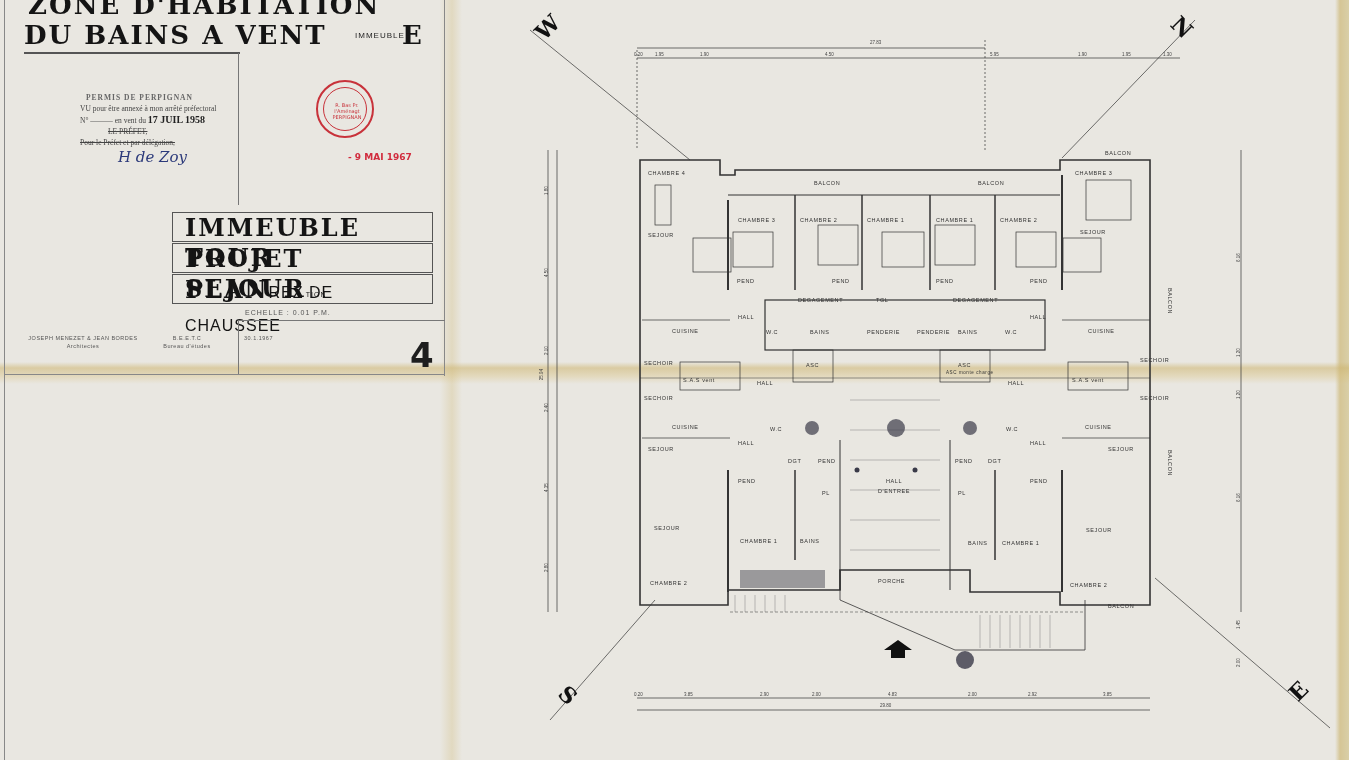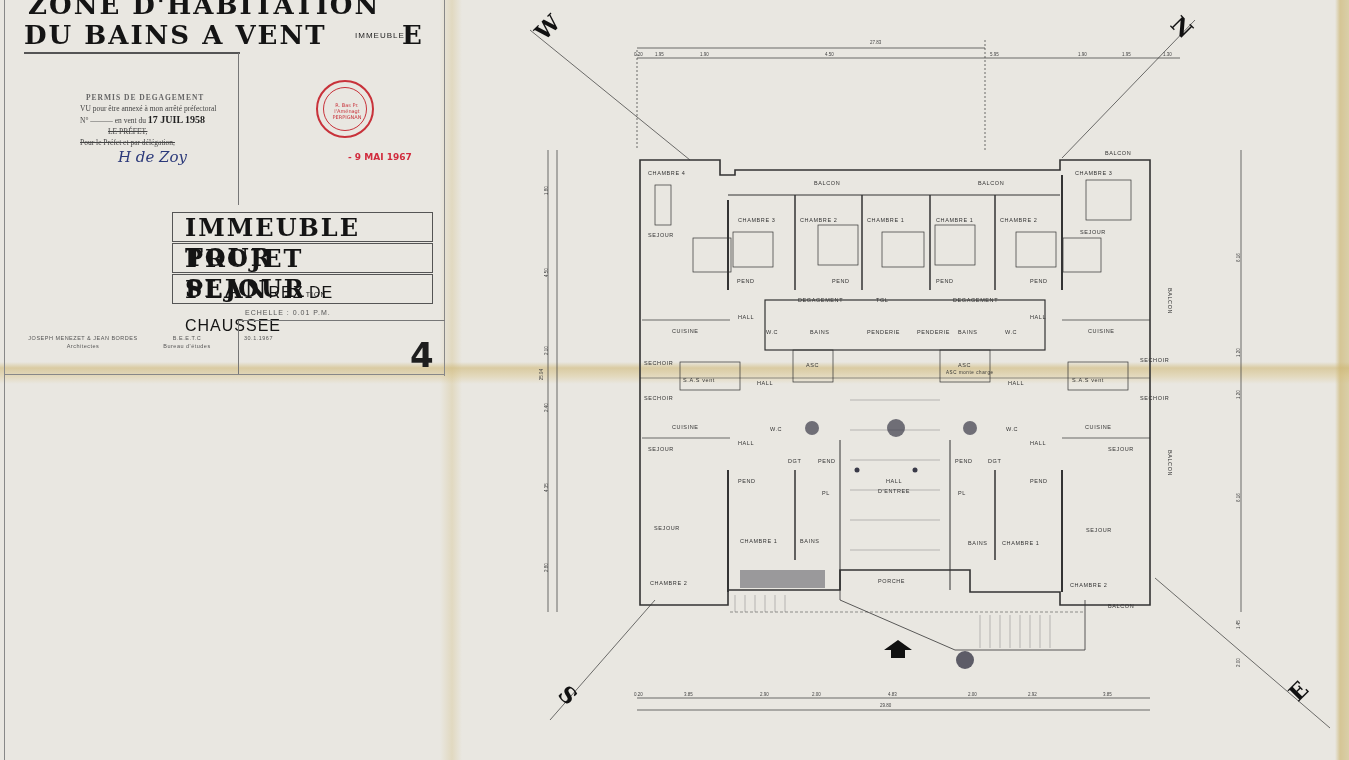--- a/index.html
+++ b/index.html
@@ -48,21 +48,21 @@
   <div class="abs stencil title2">DU BAINS A VENT</div>
   <div class="abs tranche">IMMEUBLE</div>
   <div class="abs stencil trancheE">E</div>
   <div class="abs rule" style="left:24px;top:52px;width:216px;height:2px;"></div>
   <div class="abs rule" style="left:238px;top:53px;width:1px;height:152px;background:#777;"></div>
   <div class="abs rule" style="left:444px;top:0;width:1px;height:376px;background:#888;"></div>
   <div class="abs rule" style="left:4px;top:0;width:1px;height:760px;background:#888;"></div>
   <div class="abs rule" style="left:4px;top:374px;width:441px;height:1px;background:#888;"></div>
 
   <div class="abs permit">
-    <div style="padding-left:6px;font-weight:bold;letter-spacing:1px;color:#666;">PERMIS DE DEGAGEMENT</div>
+    <div style="padding-left:6px;font-weight:bold;letter-spacing:1px;color:#666;">PERMIS DE PERPIGNAN</div>
     <div>VU pour être annexé à mon arrêté préfectoral</div>
     <div><span>N°</span> ——— <span>en vent du</span> <span class="date">17 JUIL 1958</span></div>
     <div class="strike" style="padding-left:28px;">LE PRÉFET,</div>
     <div class="strike">Pour le Préfet et par délégation,</div>
   </div>
   <div class="abs sig">H de Zoy</div>
   <div class="abs stamp">
       <span>R. Bas Pr. l'Aménagt PERPIGNAN</span>
     </div>
   <div class="abs stampdate">- 9 MAI 1967</div>

